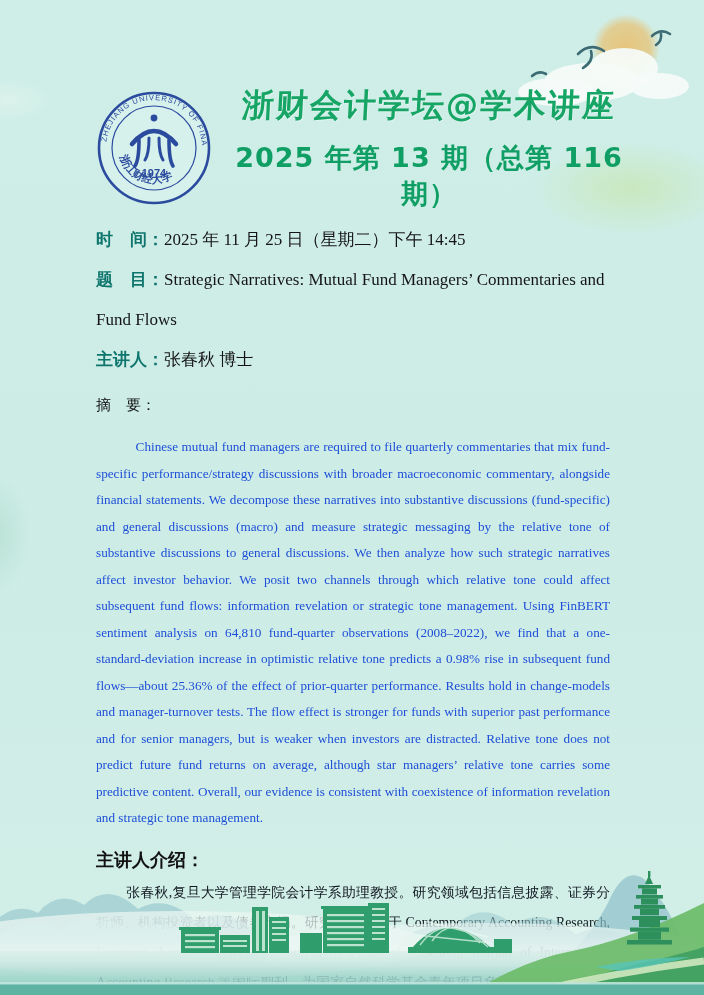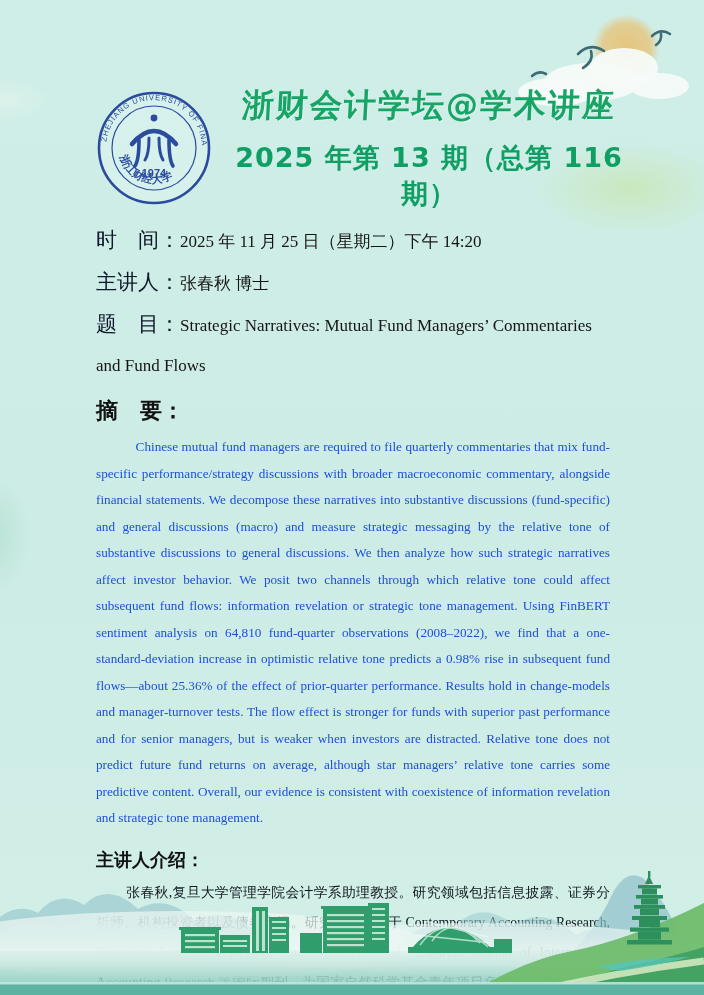--- a/index.html
+++ b/index.html
@@ -28,24 +28,24 @@
     font-size:32px;letter-spacing:2px;color:#16a565;transform:skewX(-3deg);
     text-shadow:1px 1px 0 rgba(255,255,255,.35);
   }
   .title-issue{
     margin:0;font-family:"DejaVu Sans", sans-serif;font-weight:700;
     font-size:27px;letter-spacing:1px;color:#0f9e63;
   }
 
   .content{position:absolute;top:220px;left:96px;right:94px;}
   .detail{margin:0;font-size:17px;line-height:40px;text-align:left;}
-  .detail .lbl{font-family:"Liberation Sans", sans-serif;font-weight:400;font-size:21px;color:#0f172a;}
+  .detail .lbl{font-family:"Liberation Sans", sans-serif;font-weight:700;font-size:17px;color:#0f766e;}
   .section-heading{
-    margin:10px 0 8px 0;font-family:"Liberation Sans", sans-serif;font-weight:700;
-    font-size:22px;color:#111;line-height:30px;
+    margin:10px 0 14px 0;font-family:"Liberation Sans", sans-serif;font-weight:400;
+    font-size:15px;color:#111;line-height:30px;
   }
   .abstract-body{
     margin:6px 0 0 0;font-size:13.2px;line-height:26.5px;text-align:justify;
     text-indent:3em;color:#1d4ed8;
   }
   .intro-heading{margin:14px 0 0 0;font-family:"Liberation Sans", sans-serif;font-weight:700;font-size:18px;color:#111;line-height:28px;}
   .intro-body{
     margin:4px 0 0 0;font-size:13.8px;line-height:30px;text-align:justify;
     text-indent:2.2em;color:#101820;
   }
@@ -108,27 +108,27 @@
     </text>
   </svg>
   <div class="titles">
     <h1 class="title-main">浙财会计学坛@学术讲座</h1>
     <h2 class="title-issue">2025 年第 13 期（总第 116 期）</h2>
   </div>
 </div>
 
 <div class="content">
   <p class="detail">
-    <span class="lbl">时　间：</span><span>2025 年 11 月 25 日（星期二）下午 14:20</span>
+    <span class="lbl">时　间：</span><span>2025 年 11 月 25 日（星期二）下午 14:45</span>
+  </p>
+  <p class="detail">
+    <span class="lbl">题　目：</span><span>Strategic Narratives: Mutual Fund Managers’ Commentaries and Fund Flows</span>
   </p>
   <p class="detail">
     <span class="lbl">主讲人：</span><span>张春秋 博士</span>
-  </p>
-  <p class="detail">
-    <span class="lbl">题　目：</span><span>Strategic Narratives: Mutual Fund Managers’ Commentaries and Fund Flows</span>
   </p>
 
   <h3 class="section-heading">摘　要：</h3>
   <p class="abstract-body">Chinese mutual fund managers are required to file quarterly commentaries that mix fund-specific performance/strategy discussions with broader macroeconomic commentary, alongside financial statements. We decompose these narratives into substantive discussions (fund-specific) and general discussions (macro) and measure strategic messaging by the relative tone of substantive discussions to general discussions. We then analyze how such strategic narratives affect investor behavior. We posit two channels through which relative tone could affect subsequent fund flows: information revelation or strategic tone management. Using FinBERT sentiment analysis on 64,810 fund-quarter observations (2008–2022), we find that a one-standard-deviation increase in optimistic relative tone predicts a 0.98% rise in subsequent fund flows—about 25.36% of the effect of prior-quarter performance. Results hold in change-models and manager-turnover tests. The flow effect is stronger for funds with superior past performance and for senior managers, but is weaker when investors are distracted. Relative tone does not predict future fund returns on average, although star managers’ relative tone carries some predictive content. Overall, our evidence is consistent with coexistence of information revelation and strategic tone management.</p>
 
   <h3 class="intro-heading">主讲人介绍：</h3>
   <p class="intro-body">张春秋,复旦大学管理学院会计学系助理教授。研究领域包括信息披露、证券分析师、机构投资者以及债券市场。研究成果发表于 Contemporary Accounting Research, European Accounting Review, Journal of Financial Research, Journal of International Accounting Research 等国际期刊。为国家自然科学基金青年项目负责人，并参与多项国家自然科学基金面上项目。</p>
 </div>
 
 <svg class="bottom-scene" viewBox="0 0 704 150">

